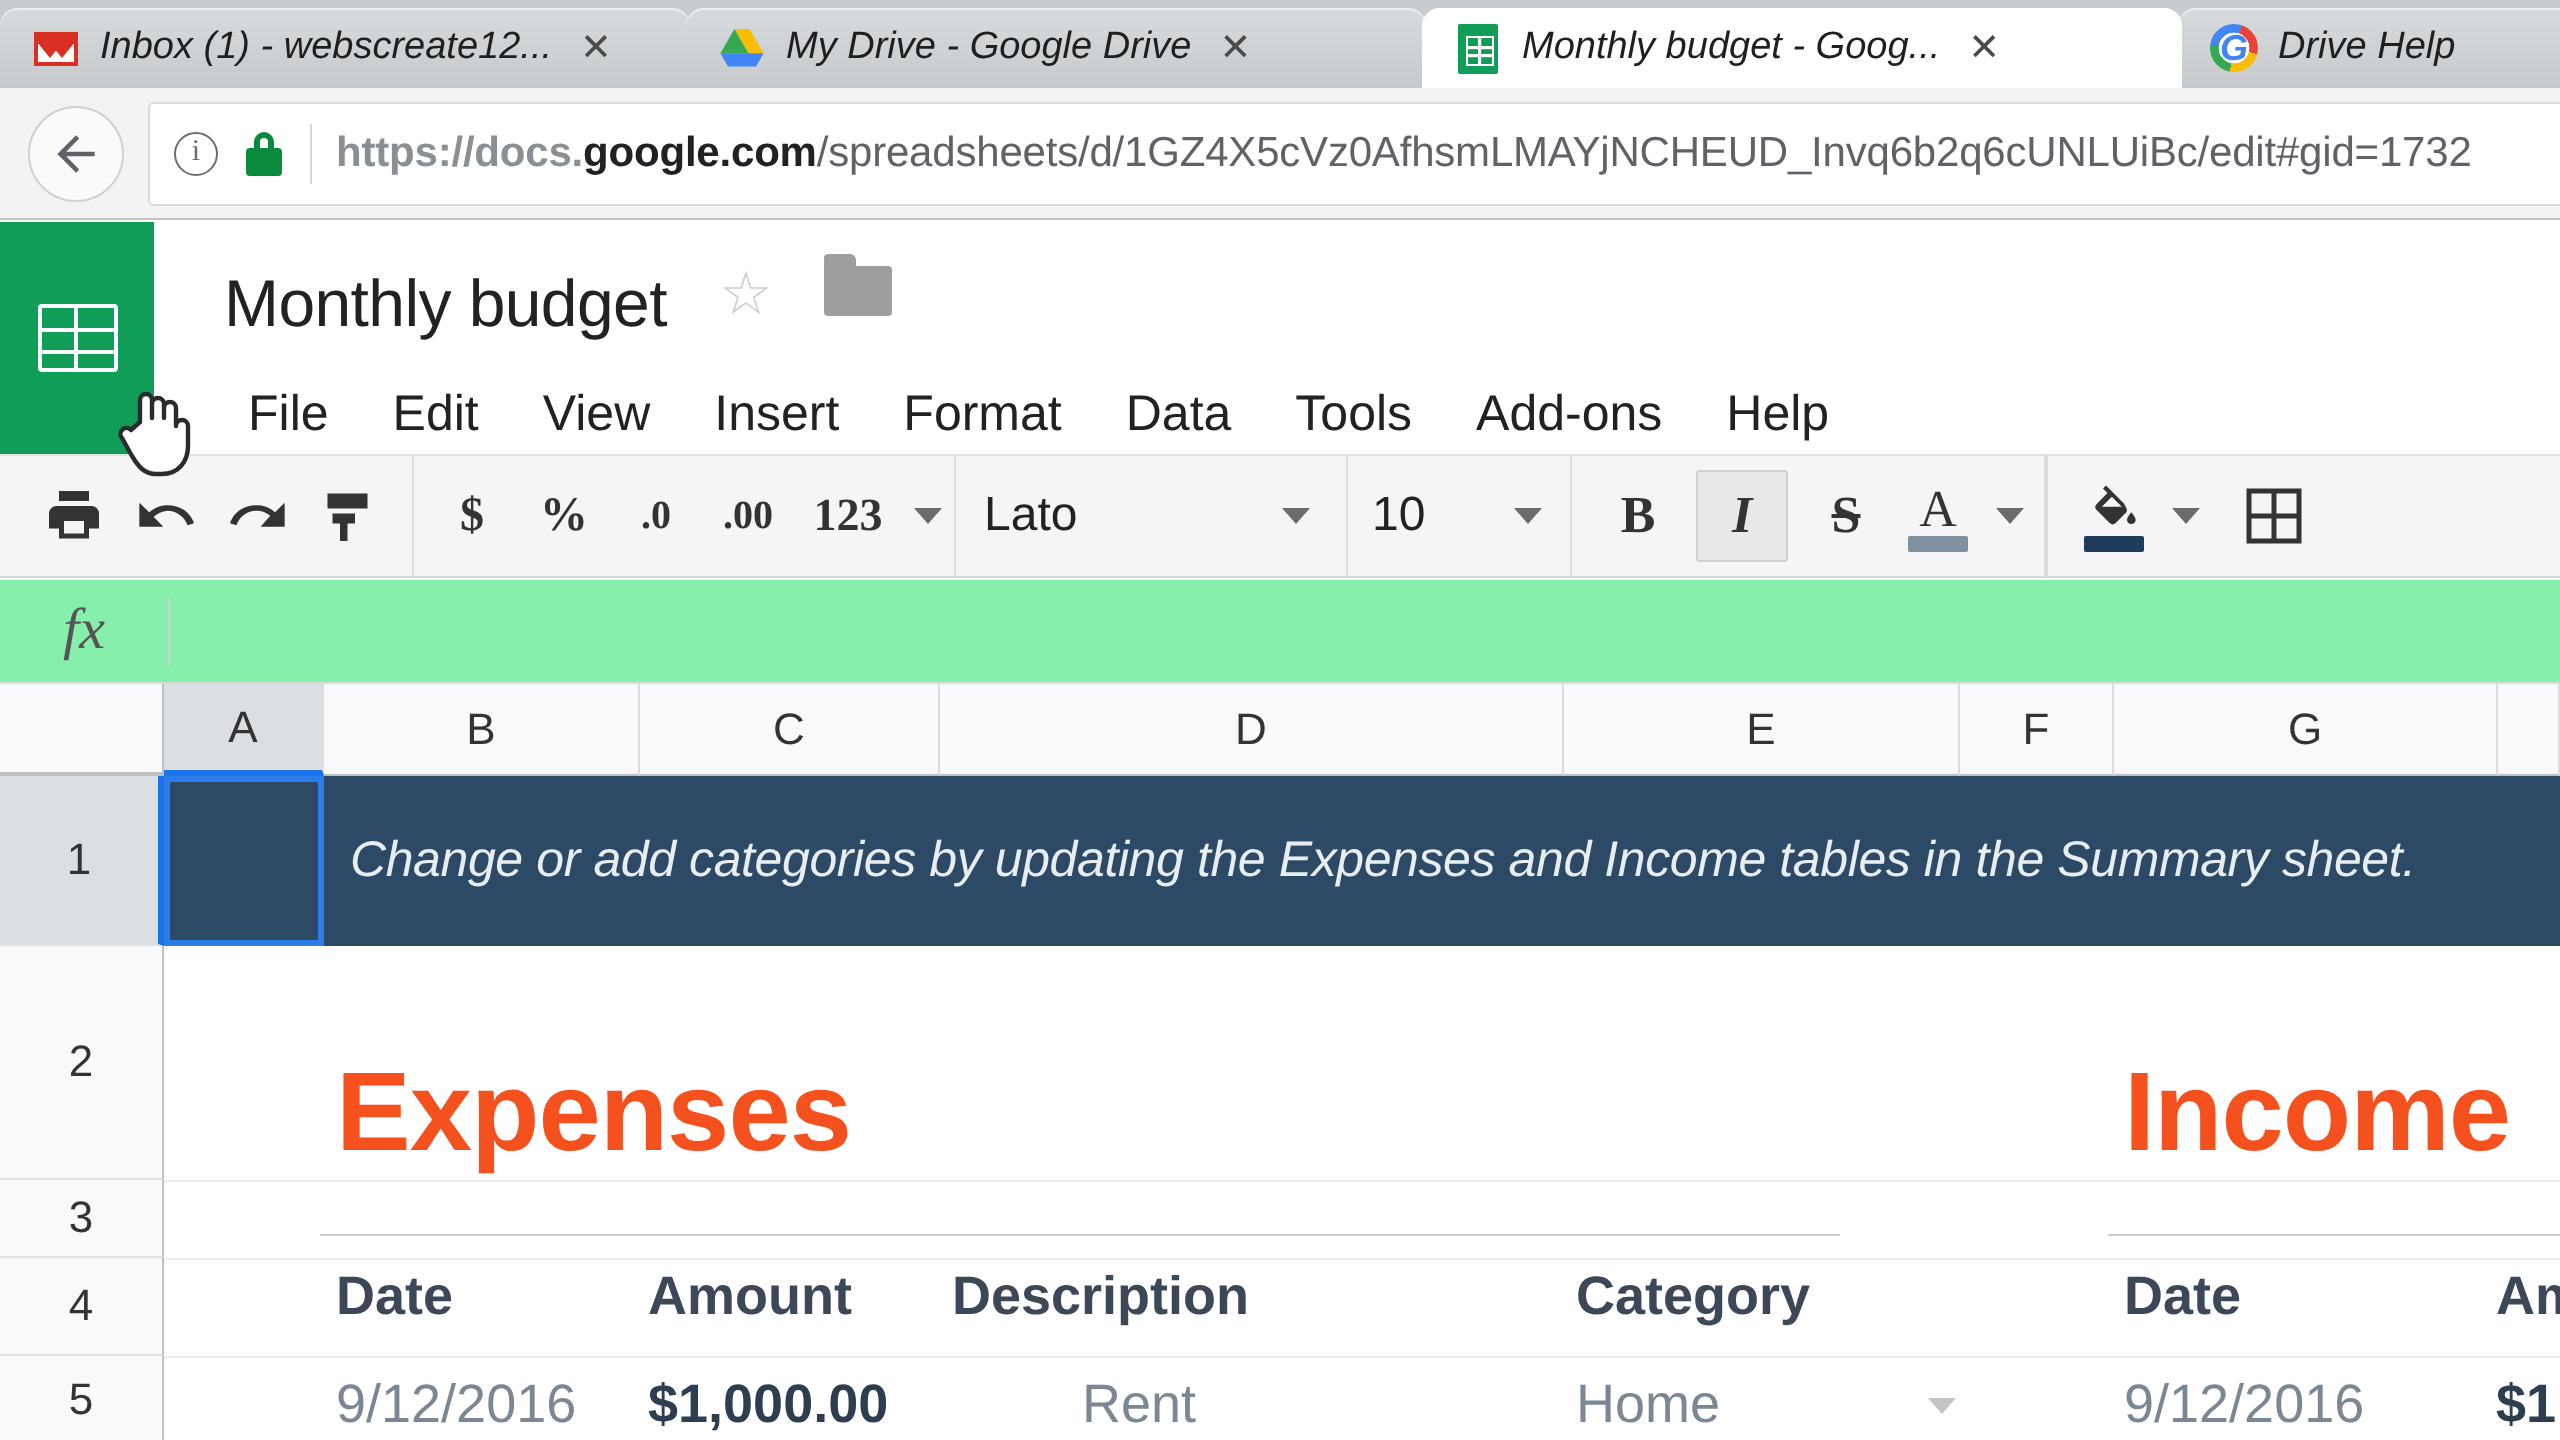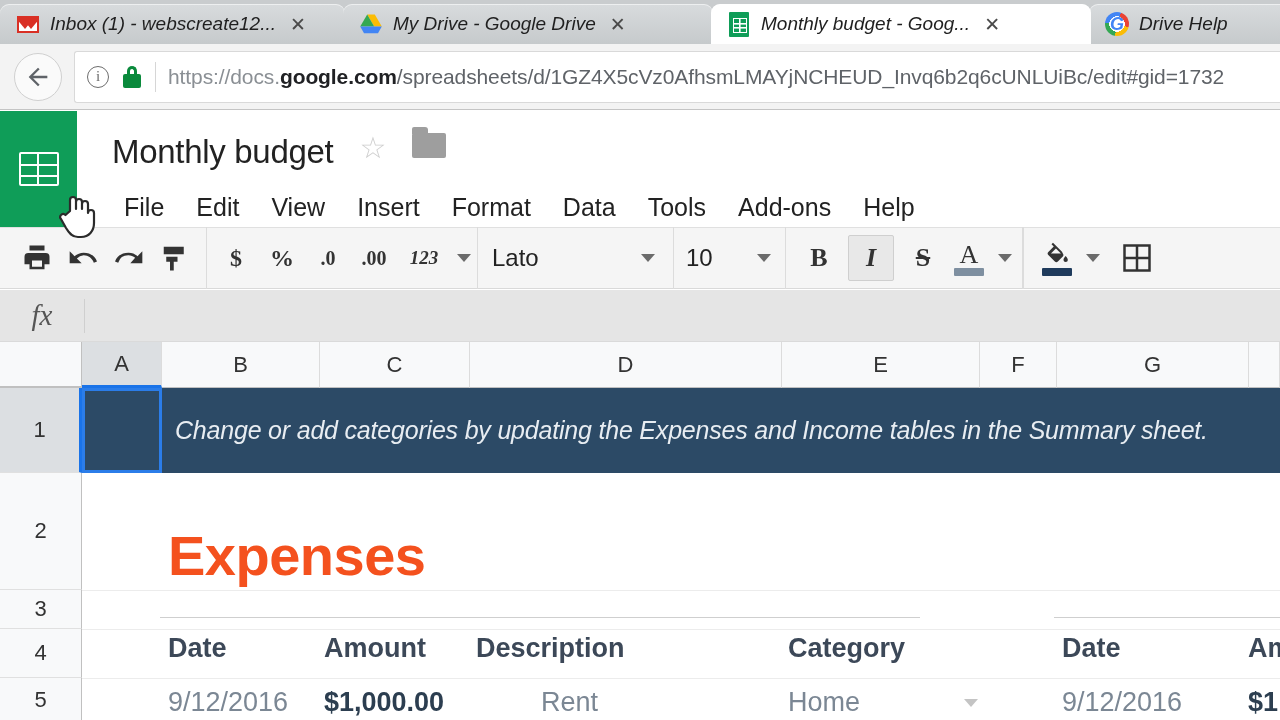--- a/index.html
+++ b/index.html
@@ -173,21 +173,21 @@
     margin: 0 12px 0 14px;
   }
   .omni-url {
     font-size: 21px;
     color: #5f6368;
     white-space: nowrap;
     overflow: hidden;
     letter-spacing: -0.1px;
   }
   .omni-url b { color: #202124; font-weight: bold; }
-  .omni-url .scheme { color: #8a8f94; }
+  .omni-url .scheme { color: #8a8f94; font-weight: bold; }
 
   
   .sheets-app {
     position: absolute;
     top: 111px; left: 0;
     width: 1280px; height: 609px;
     background: #fff;
     overflow: hidden;
   }
   .sheets-header {
@@ -321,21 +321,21 @@
     transform: translateX(-50%);
     width: 30px; height: 8px;
     border-radius: 1px;
   }
 
   
   .formula-bar {
     position: absolute;
     top: 179px; left: 0;
     width: 1280px; height: 52px;
-    background: #e5e5e5;
+    background: #86efac;
     border-bottom: 1px solid #dadada;
     display: flex;
     align-items: center;
   }
   .fx-label {
     width: 84px;
     text-align: center;
     font-family: "Liberation Serif", serif;
     font-style: italic;
     font-size: 29px;
@@ -580,21 +580,21 @@
             <path d="M3 3h16v6H3V3zm8 8h3v4h-3v7h-3v-7H5v-4h6z" fill="#333"></path>
           </svg>
       </span>
     </div>
 
     <div class="tb-group" style="border-left:1px solid #dcdcdc; padding:0 6px;">
       <span class="tb-btn tb-text">$</span>
       <span class="tb-btn tb-text">%</span>
       <span class="tb-btn tb-text" style="font-size:20px;">.0</span>
       <span class="tb-btn tb-text" style="font-size:20px;">.00</span>
-      <span class="tb-btn tb-text" style="font-size:19px; min-width:54px;font-style:italic;">123</span>
+      <span class="tb-btn tb-text" style="font-size:23px; min-width:54px;">123</span>
       <span class="caret"></span>
     </div>
 
     <div class="tb-group font-box">
       <span>Lato</span>
       <span class="caret"></span>
     </div>
 
     <div class="tb-group size-box">
       <span>10</span>
@@ -678,20 +678,21 @@
         <div class="col-label" style="left:242px; top:160px;">Amount</div>
         <div class="col-label" style="left:394px; top:160px;">Description</div>
         <div class="col-label" style="left:706px; top:160px;">Category</div>
 
         <div class="cell-val" style="left:86px; top:214px;">9/12/2016</div>
         <div class="cell-val amount" style="left:242px; top:214px;">$1,000.00</div>
         <div class="cell-val" style="left:416px; top:214px;margin-left:43px;">Rent</div>
         <div class="cell-val" style="left:706px; top:214px;">Home</div>
         <div class="dropdown-caret" style="left:882px; top:226px;"></div>
 
+        <div class="section-title" style="left:980px; top:50px;">Income</div>
         <div class="table-rule" style="left:972px; top:144px; width:226px;"></div>
 
         <div class="col-label" style="left:980px; top:160px;">Date</div>
         <div class="col-label" style="left:1166px; top:160px;">Amount</div>
 
         <div class="cell-val" style="left:980px; top:214px;">9/12/2016</div>
         <div class="cell-val amount" style="left:1166px; top:214px;">$1</div>
       </div>
     </div>
   </div>

